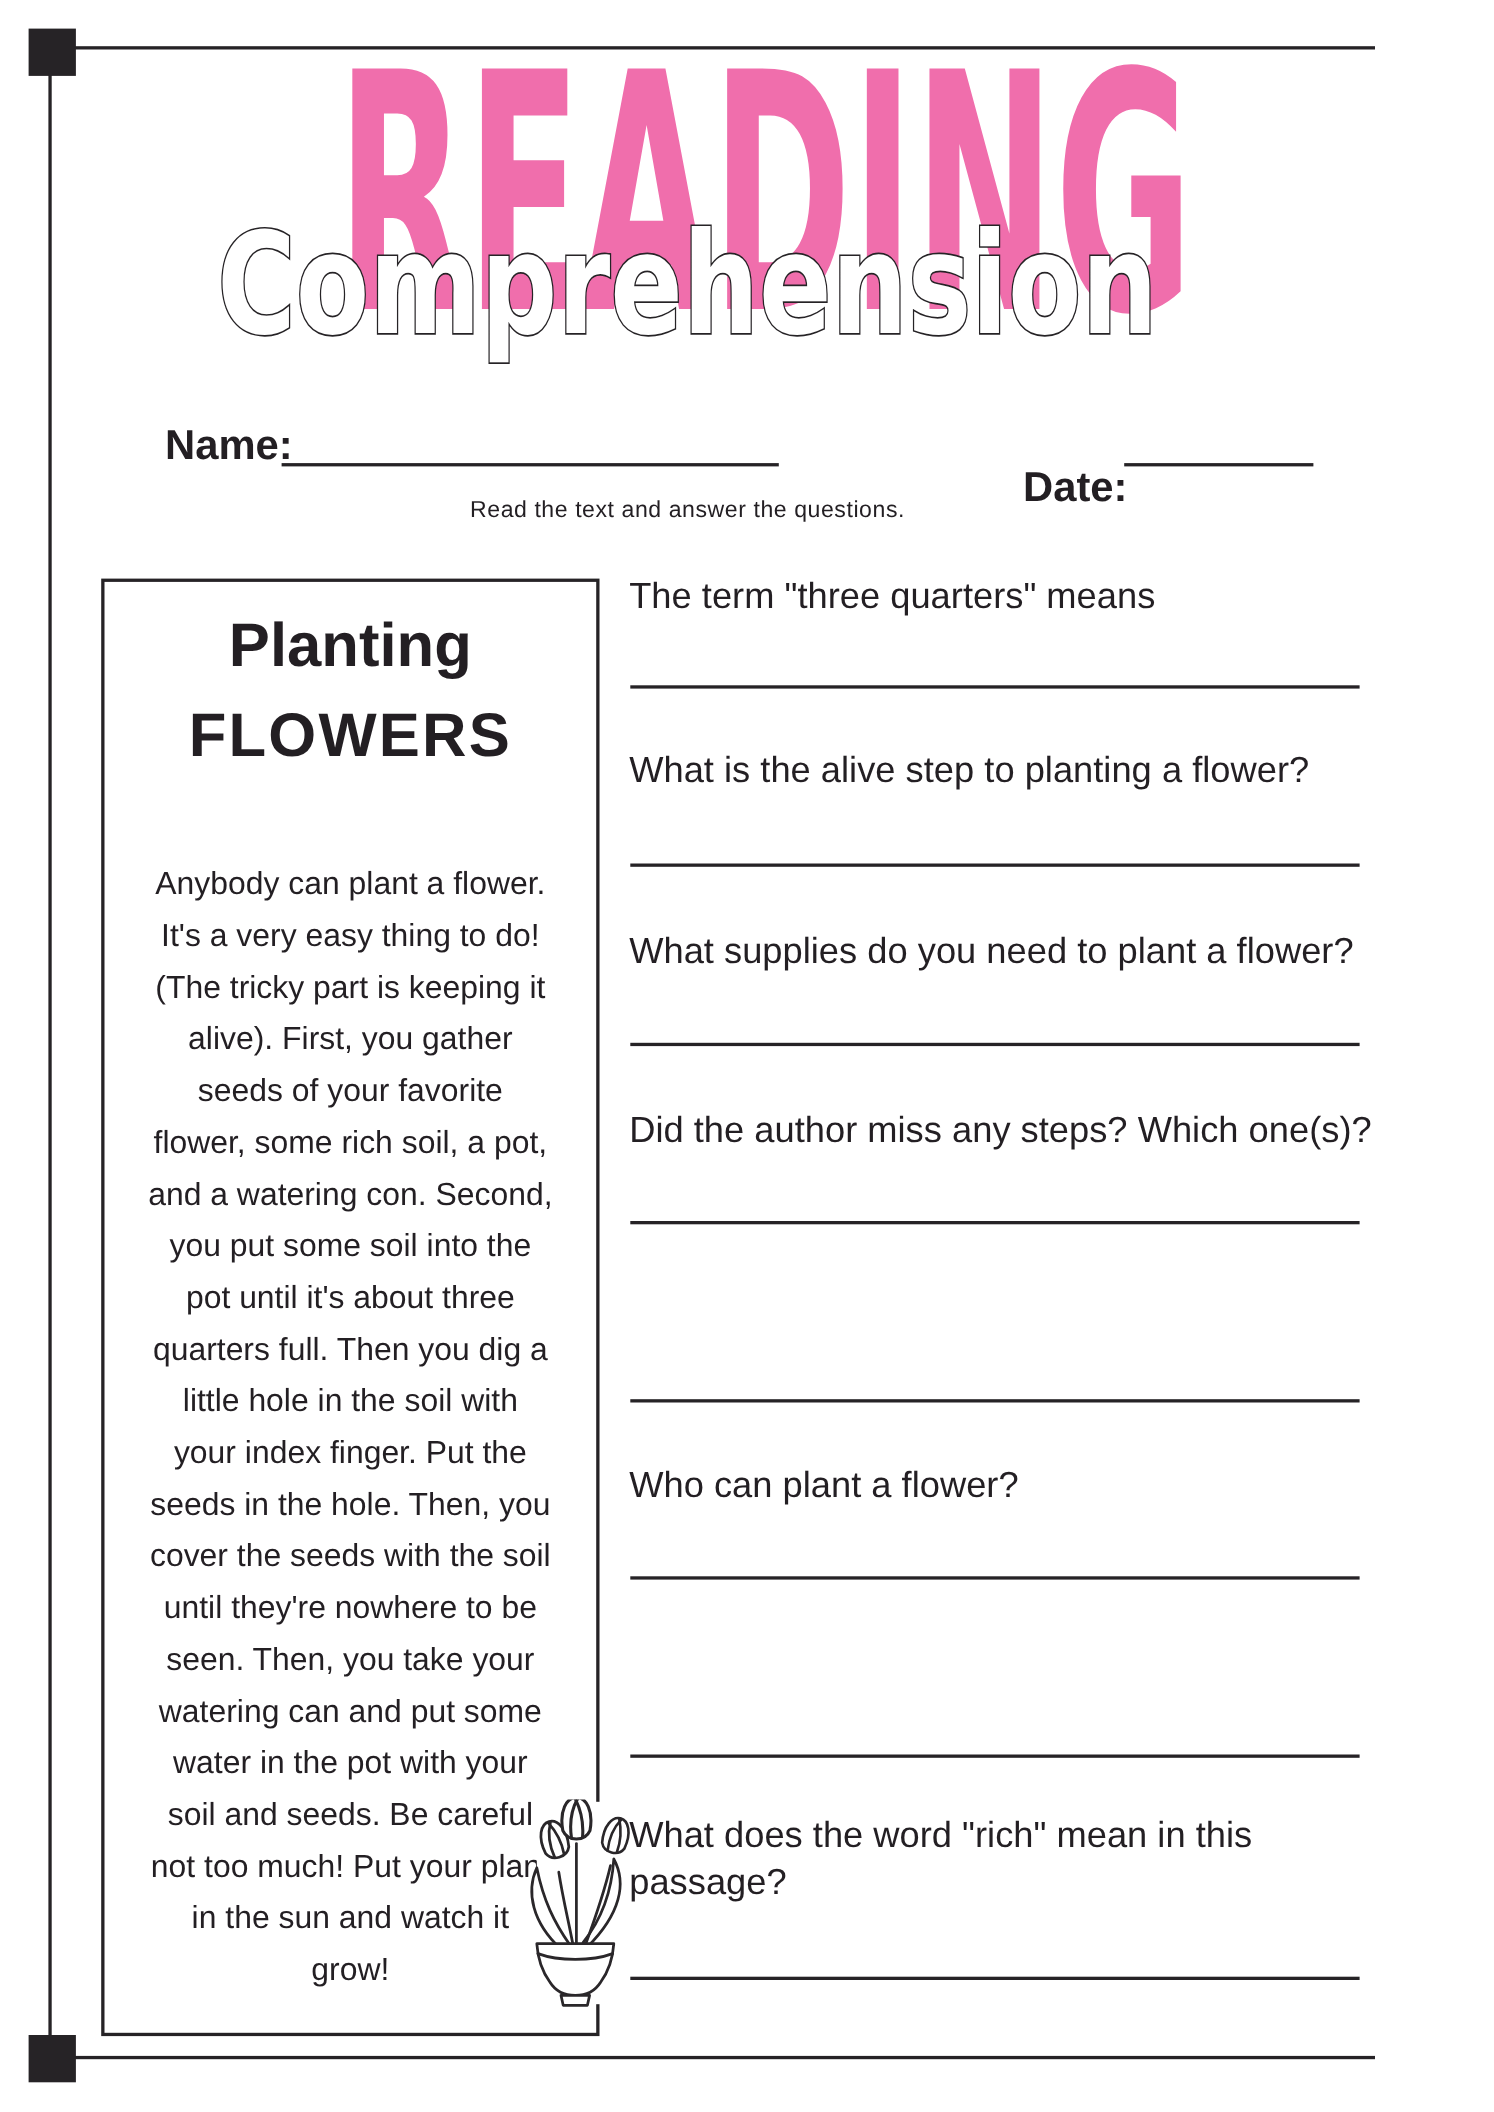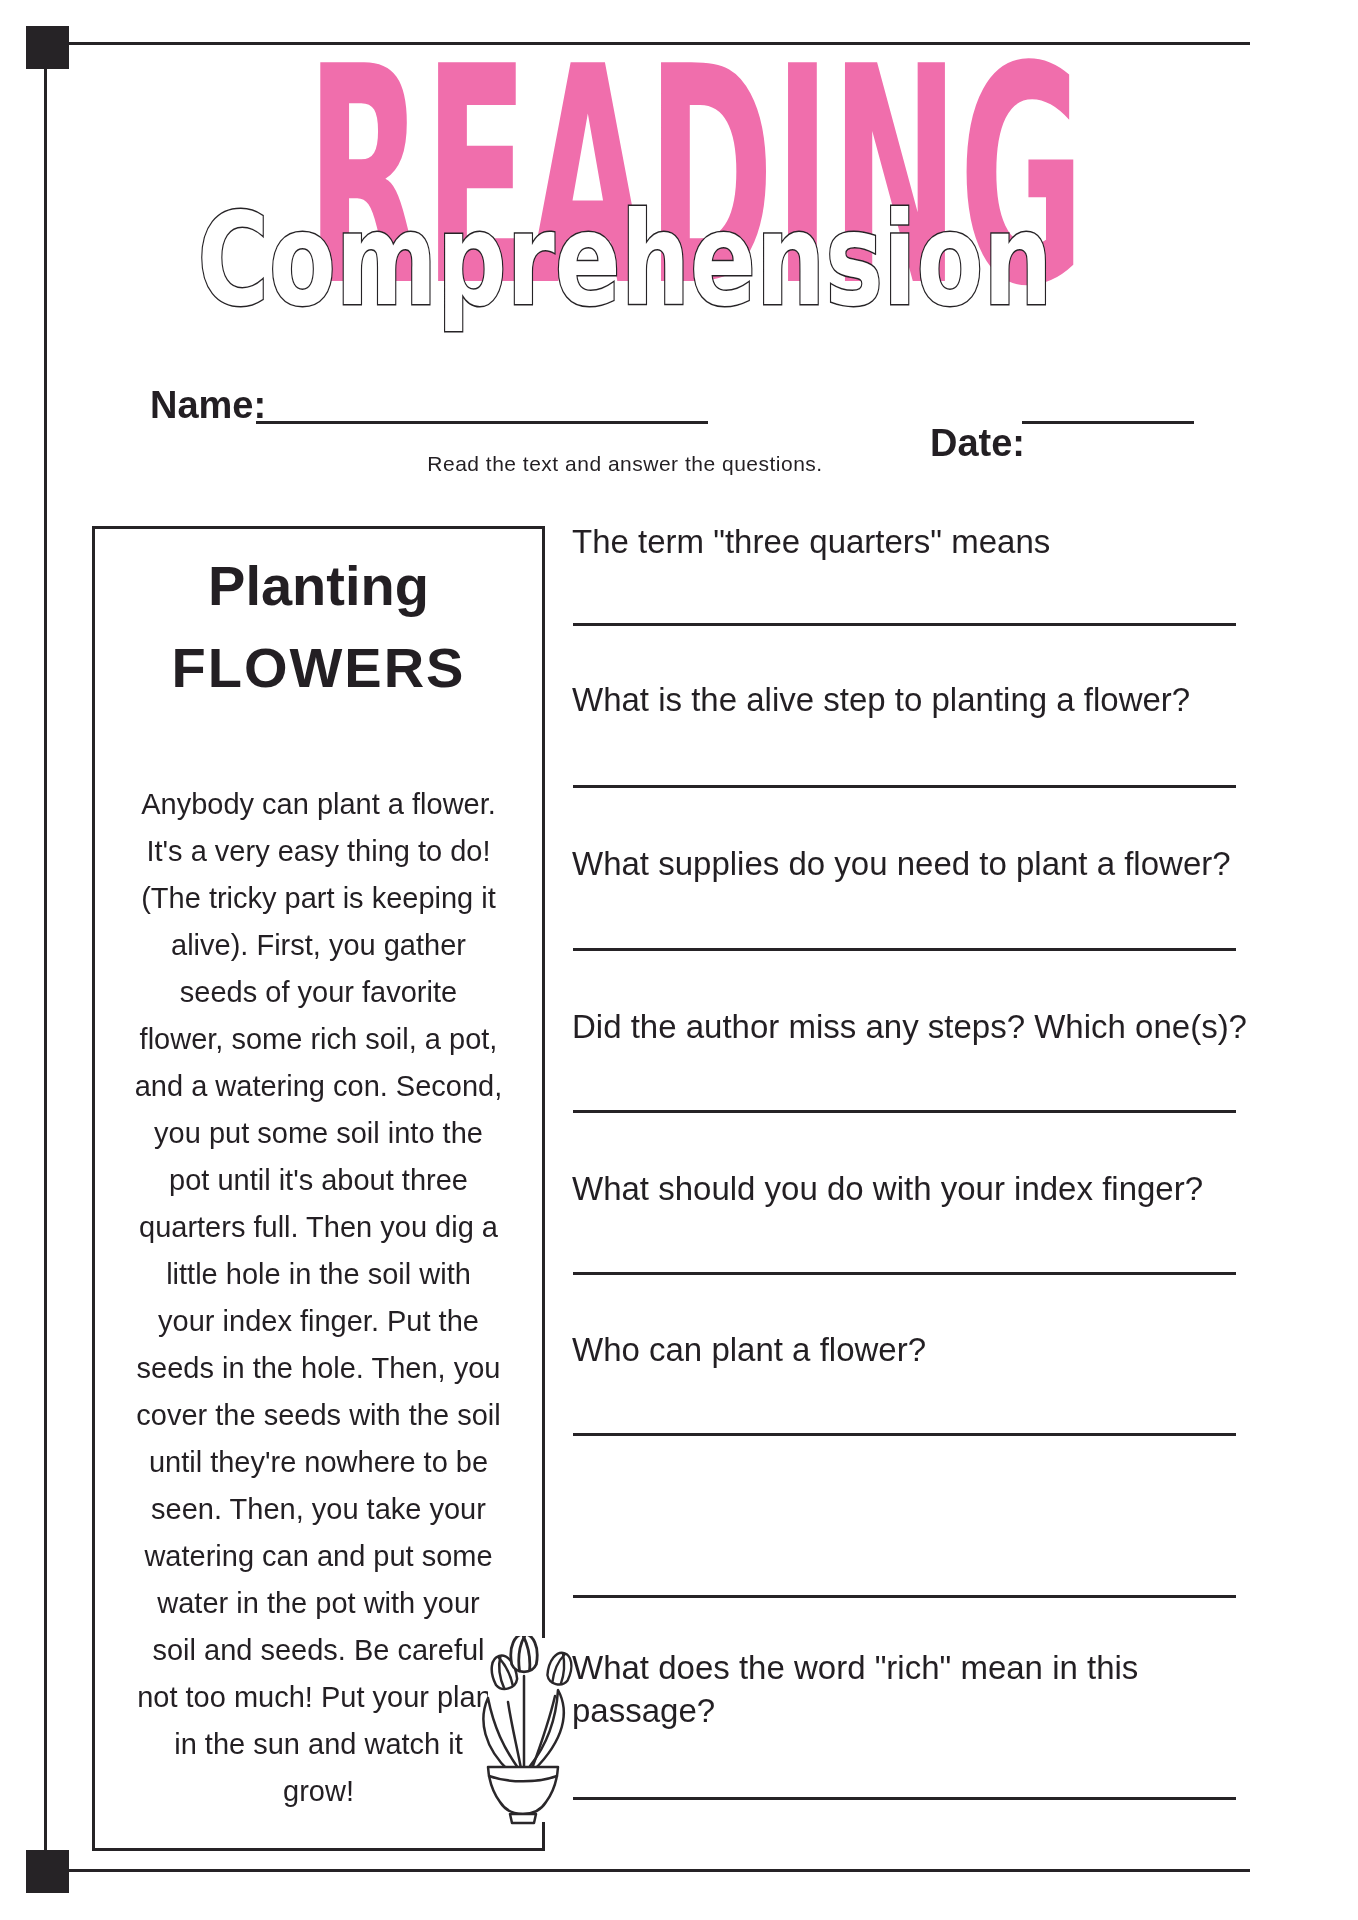--- a/index.html
+++ b/index.html
@@ -139,21 +139,20 @@
 
   <div class="question" style="top:678px">What is the alive step to planting a flower?</div>
   <div class="answer-line" style="top:785px"></div>
 
   <div class="question" style="top:842px">What supplies do you need to plant a flower?</div>
   <div class="answer-line" style="top:948px"></div>
 
   <div class="question" style="top:1005px">Did the author miss any steps? Which one(s)?</div>
   <div class="answer-line" style="top:1110px"></div>
 
-  <div class="question" style="top:1167px">What should you do with your index finger?</div>
   <div class="answer-line" style="top:1272px"></div>
 
   <div class="question" style="top:1328px">Who can plant a flower?</div>
   <div class="answer-line" style="top:1433px"></div>
 
   <div class="answer-line" style="top:1595px"></div>
 
   <div class="question" style="top:1646px">What does the word "rich" mean in this passage?</div>
   <div class="answer-line" style="top:1797px"></div>
 

